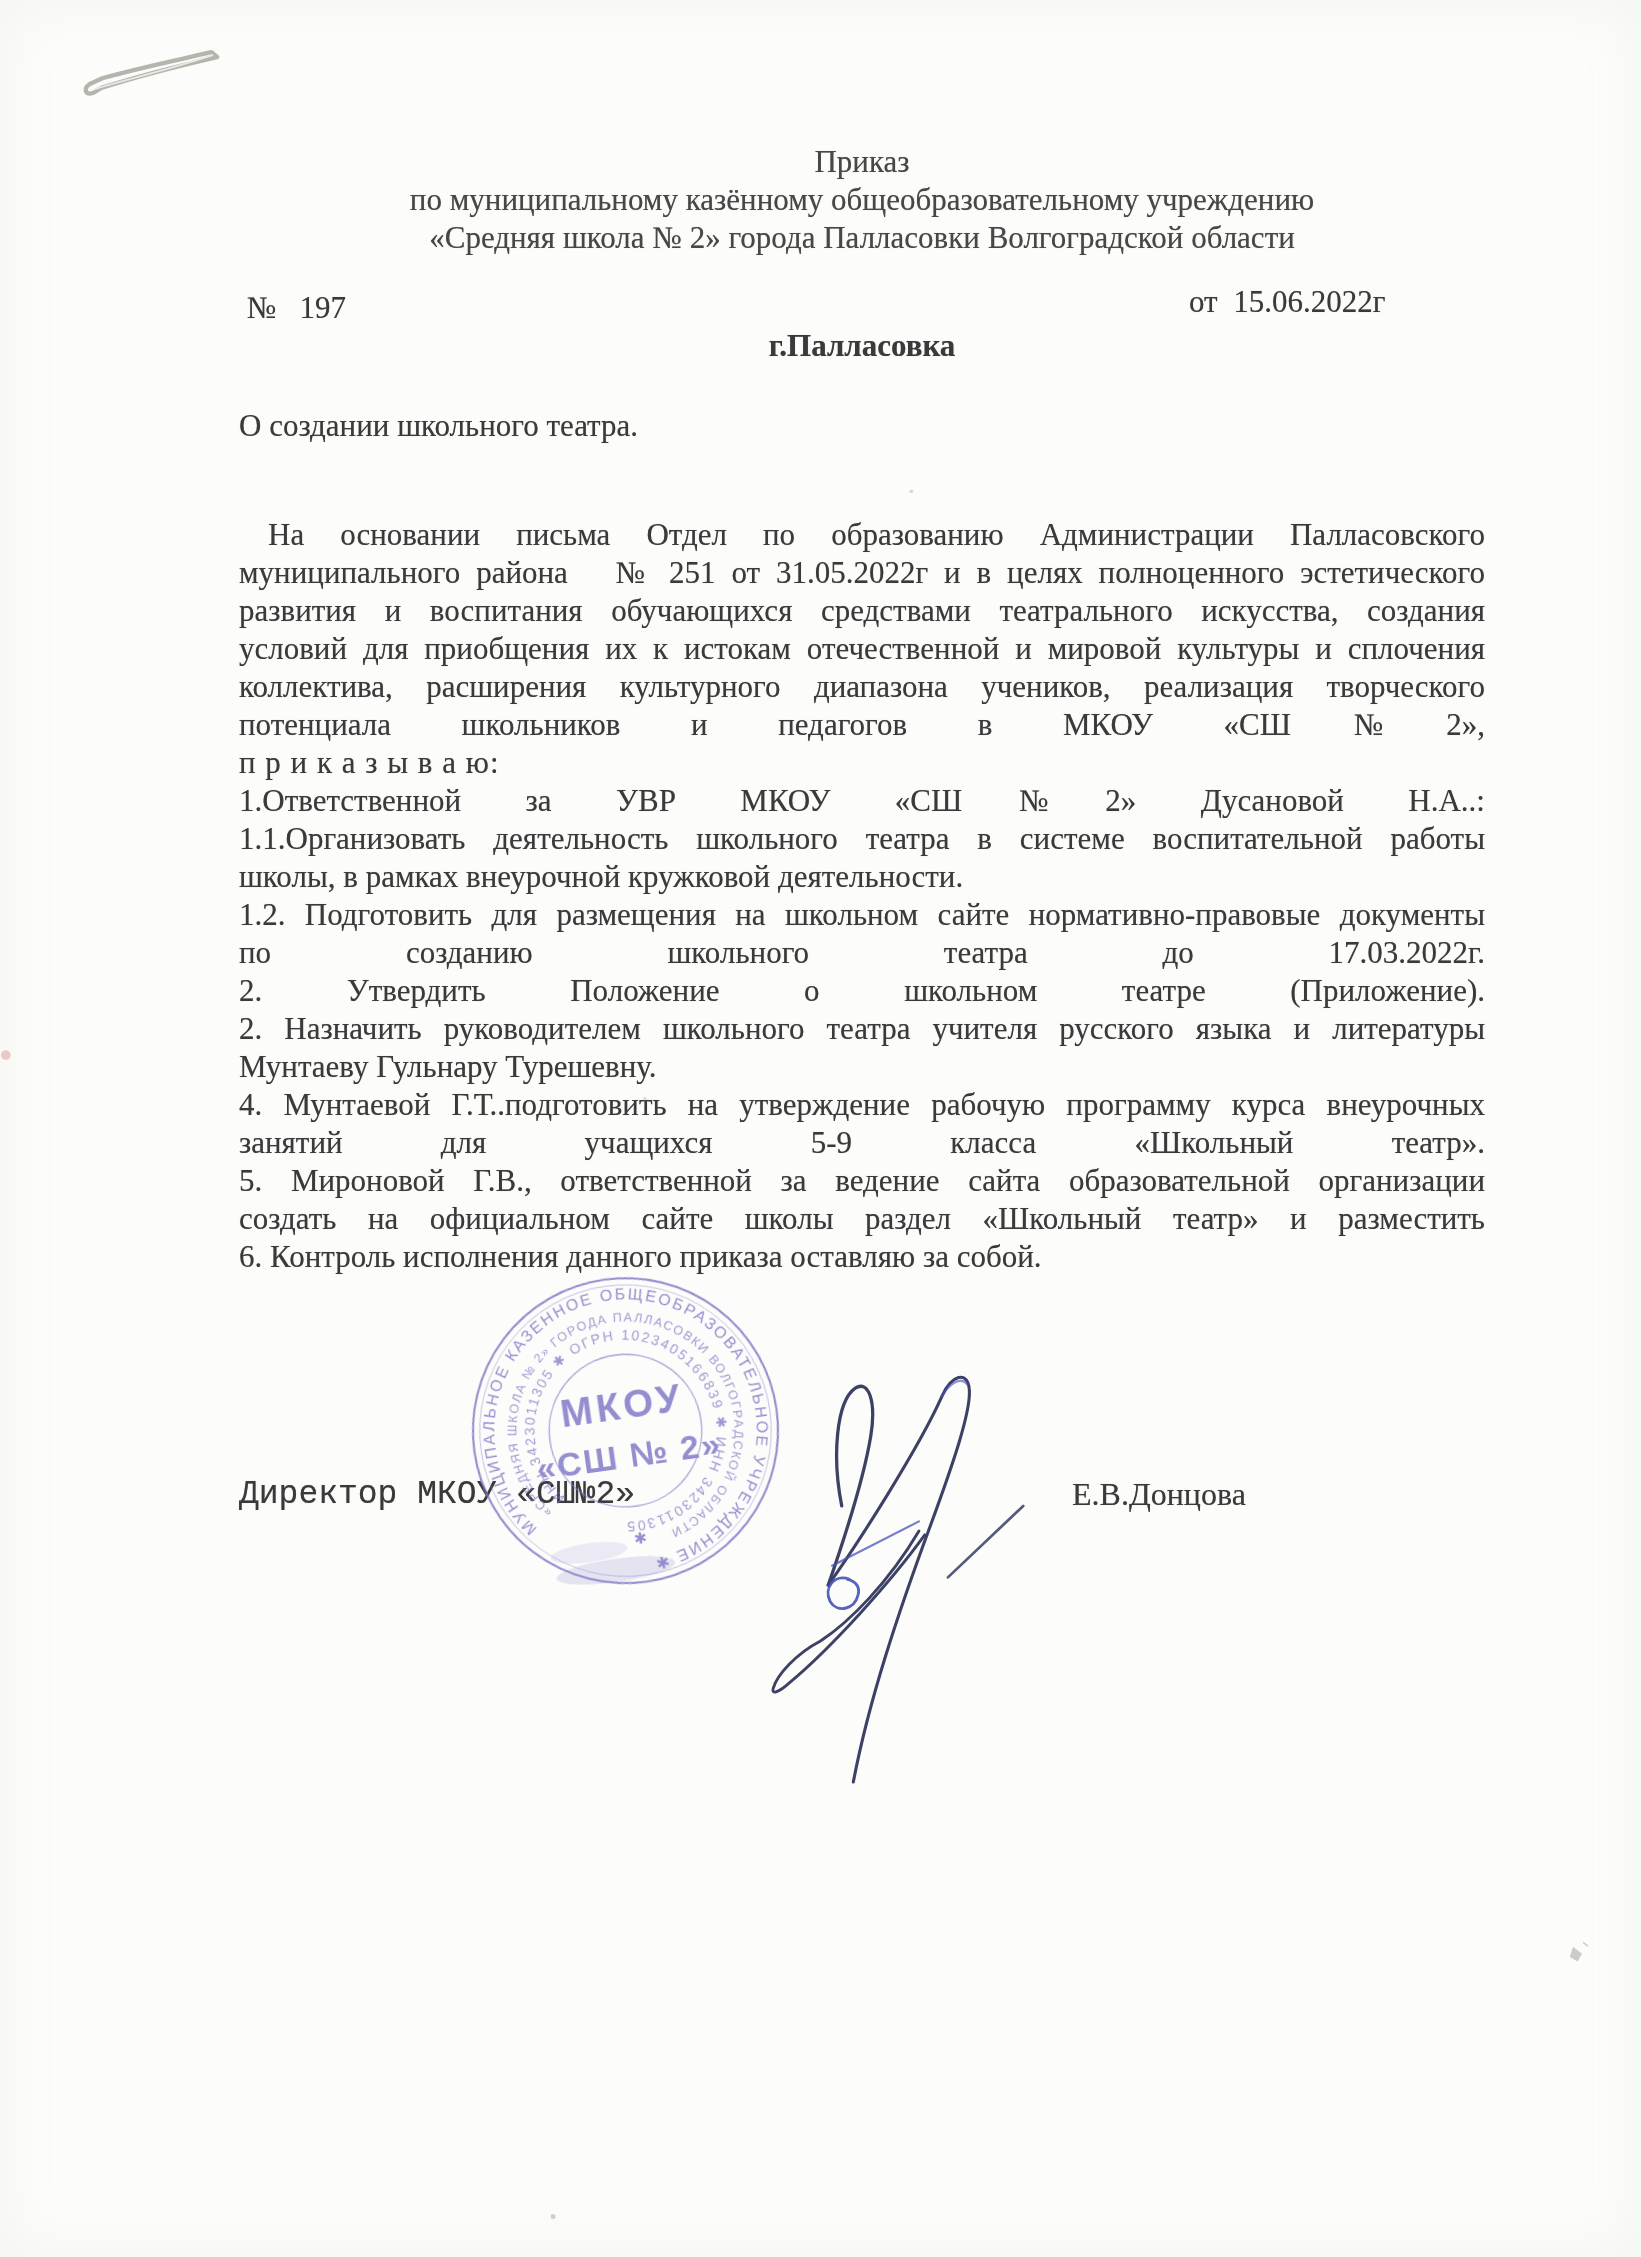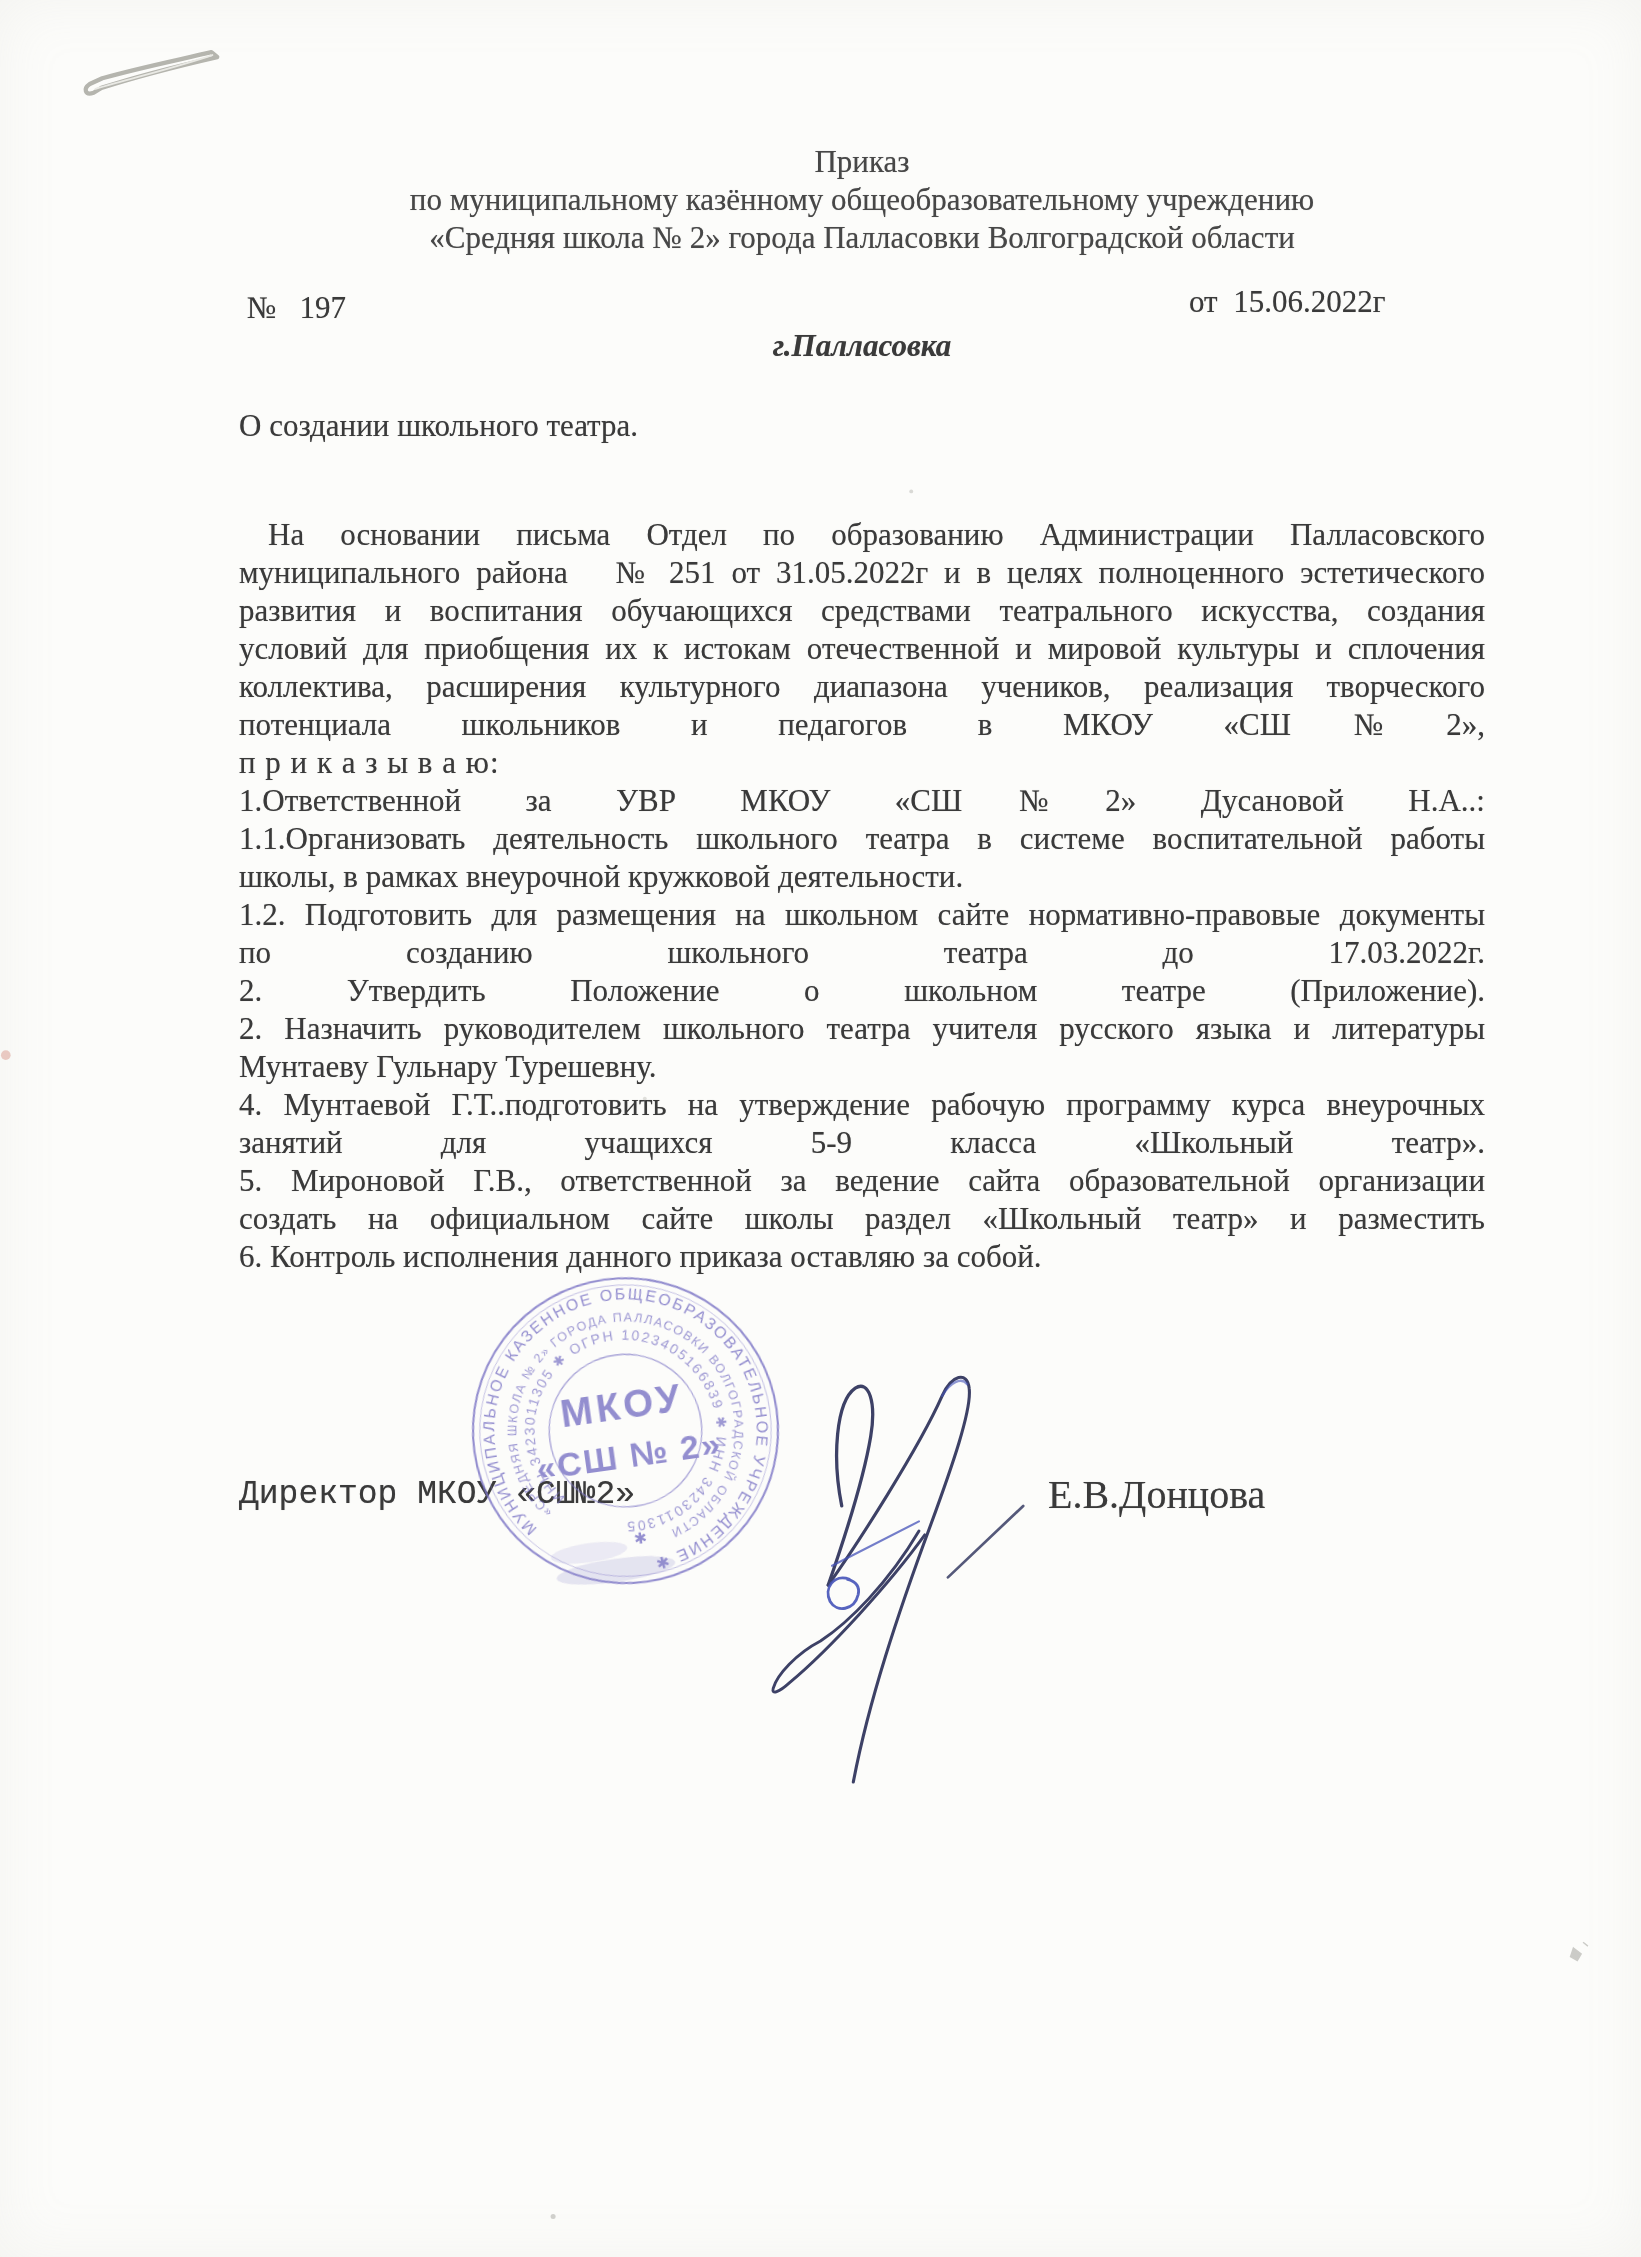--- a/index.html
+++ b/index.html
@@ -23,33 +23,33 @@
     text-shadow:0 0 0.7px rgba(70,70,70,.55);
     white-space:nowrap;
   }
   .stretch{ text-align-last:justify; }
   .plain{ text-align-last:left; }
   .center{ text-align:center; text-align-last:center; white-space:normal; }
   .header-block{ margin-top:143px; color:#474747; }
   .num-row{ margin-top:32px; position:relative; height:38px; }
   .num{ position:absolute;left:7.7px;top:0;line-height:38px; text-shadow:0 0 0.7px rgba(70,70,70,.55);}
   .date{ position:absolute;left:950px;top:-5.8px;line-height:38px; text-shadow:0 0 0.7px rgba(70,70,70,.55);}
-  .city{ font-style:italic; font-weight:600; height:38px; line-height:38px;}
+  .city{ font-weight:600; height:38px; line-height:38px;}
   .subject{ margin-top:42px; }
   .preamble{ margin-top:71px; }
   .preamble .line:first-child{ padding-left:29px; }
   .decree{ letter-spacing:1px; }
   .items{ }
   .signoff-pos{
     position:absolute;left:239px;top:1475px;font-size:33px;line-height:39px;
     text-shadow:0 0 0.7px rgba(70,70,70,.55);
     font-family:Liberation Mono, monospace;
   }
   .signoff-name{
-    position:absolute;left:1048px;top:1475px;font-size:40px;line-height:39px;
+    position:absolute;left:1072px;top:1475px;font-size:32px;line-height:39px;
     text-shadow:0 0 0.7px rgba(70,70,70,.55);
   }
   svg.overlay{ position:absolute;left:0;top:0;pointer-events:none; }
   .stamp-ring{ font-family:"Liberation Sans","DejaVu Sans",sans-serif; }
 </style>
 </head>
 <body>
 
 <div class="page">
 

